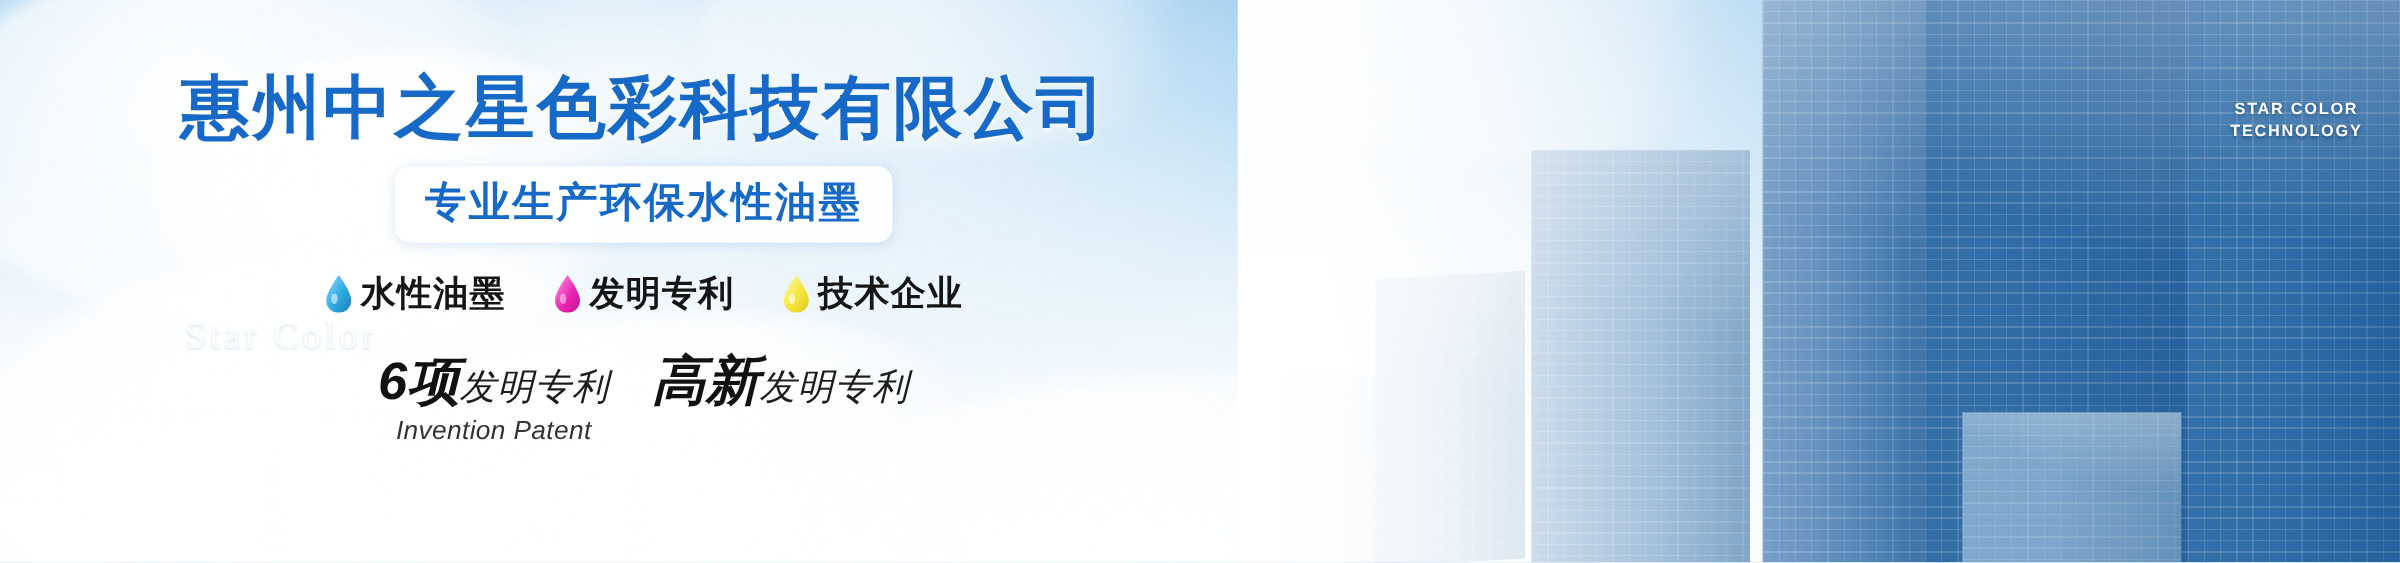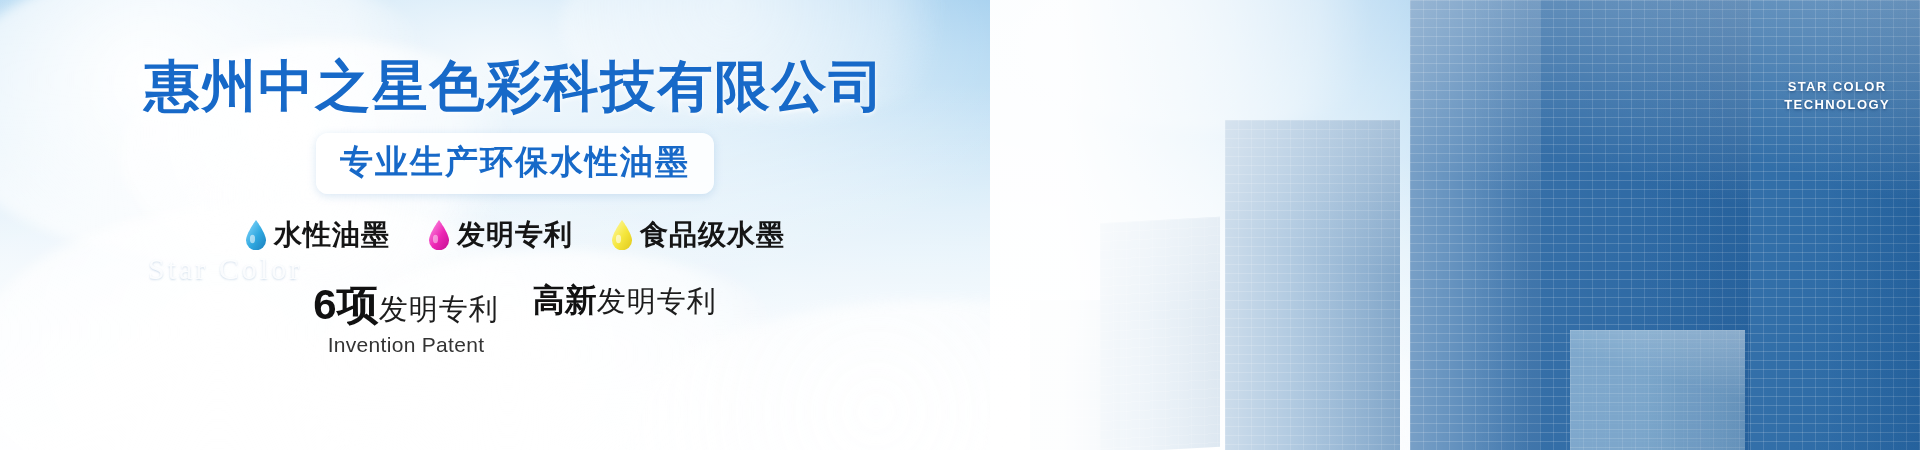--- a/index.html
+++ b/index.html
@@ -145,26 +145,26 @@
   }
   .feature { display:flex; align-items:center; gap:7px; }
   .drop { width:22px; height:30px; flex:0 0 auto; }
   .feature-label {
     font-size:28px; font-weight:bold; color:#151515; letter-spacing:1px;
     white-space:nowrap;
   }
 
   .certs {
     margin-top:30px;
-    display:flex; align-items:flex-start; gap:34px;
+    display:flex; align-items:flex-start; gap:34px;font-style:italic;
   }
   .cert { text-align:center; }
   .cert-cn { white-space:nowrap; line-height:1; }
   .cert-num { font-size:42px; font-weight:bold; color:#111; letter-spacing:0; }
-  .cert-strong { font-size:32px; font-weight:bold; color:#111; }
+  .cert-strong { font-size:43px; font-weight:bold; color:#111; }
   .cert-rest { font-size:29px; font-weight:500; color:#1d1d1d; letter-spacing:1px; }
   .cert-en {
     margin-top:7px; font-size:21px; color:#333; letter-spacing:.3px;
     white-space:nowrap;
   }
 </style>
 </head>
 <body>
 
 <div class="banner">
@@ -262,21 +262,21 @@
           <defs>
               <linearGradient id="g2" x1="0" y1="0" x2="1" y2="1">
             <stop offset="0%" stop-color="#fffbb0"></stop>
                 <stop offset="55%" stop-color="#f5e63c"></stop>
                 <stop offset="100%" stop-color="#e0c81c"></stop>
           </linearGradient>
             </defs>
           <path d="M11 0 C11 0 21 13.5 21 20.3 A10 10 0 0 1 1 20.3 C1 13.5 11 0 11 0 Z" fill="url(#g2)"></path>
           <ellipse cx="7.5" cy="19" rx="2.6" ry="4.2" fill="rgba(255,255,255,.6)"></ellipse>
         </svg>
-        <span class="feature-label">食品级水墨</span>
+        <span class="feature-label">技术企业</span>
       </div>
 
     </div>
 
     <div class="certs">
 
       <div class="cert">
         <div class="cert-cn">
           <span class="cert-num">6项</span><span class="cert-rest">发明专利</span>
         </div>

